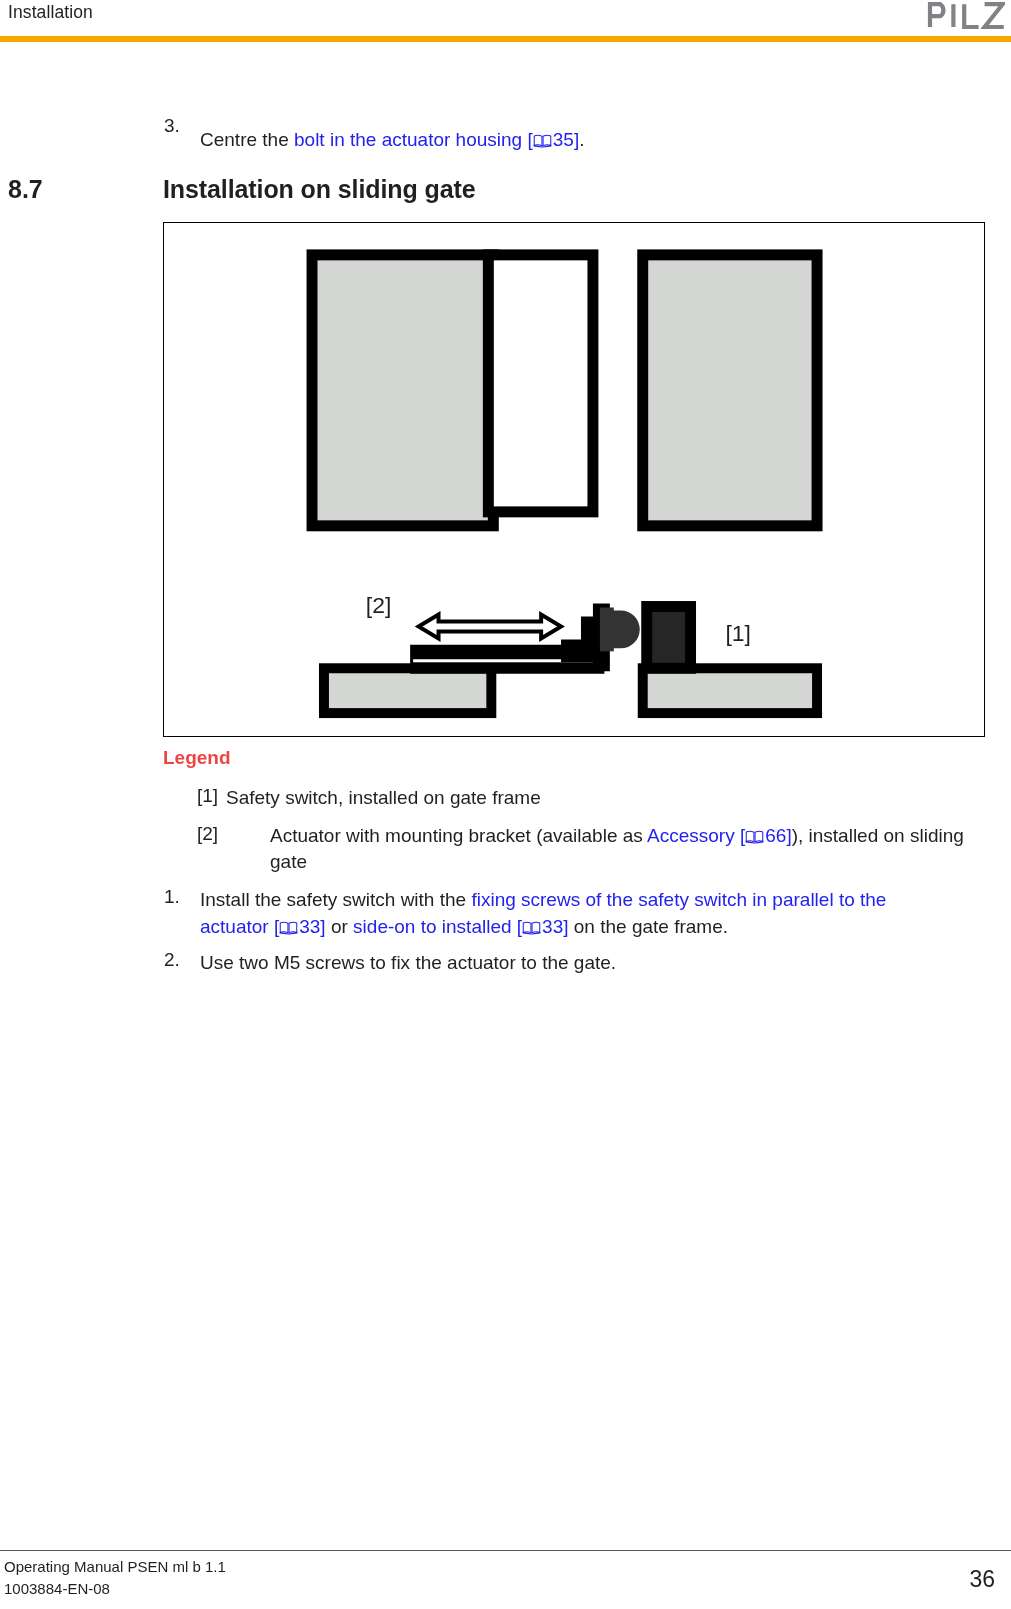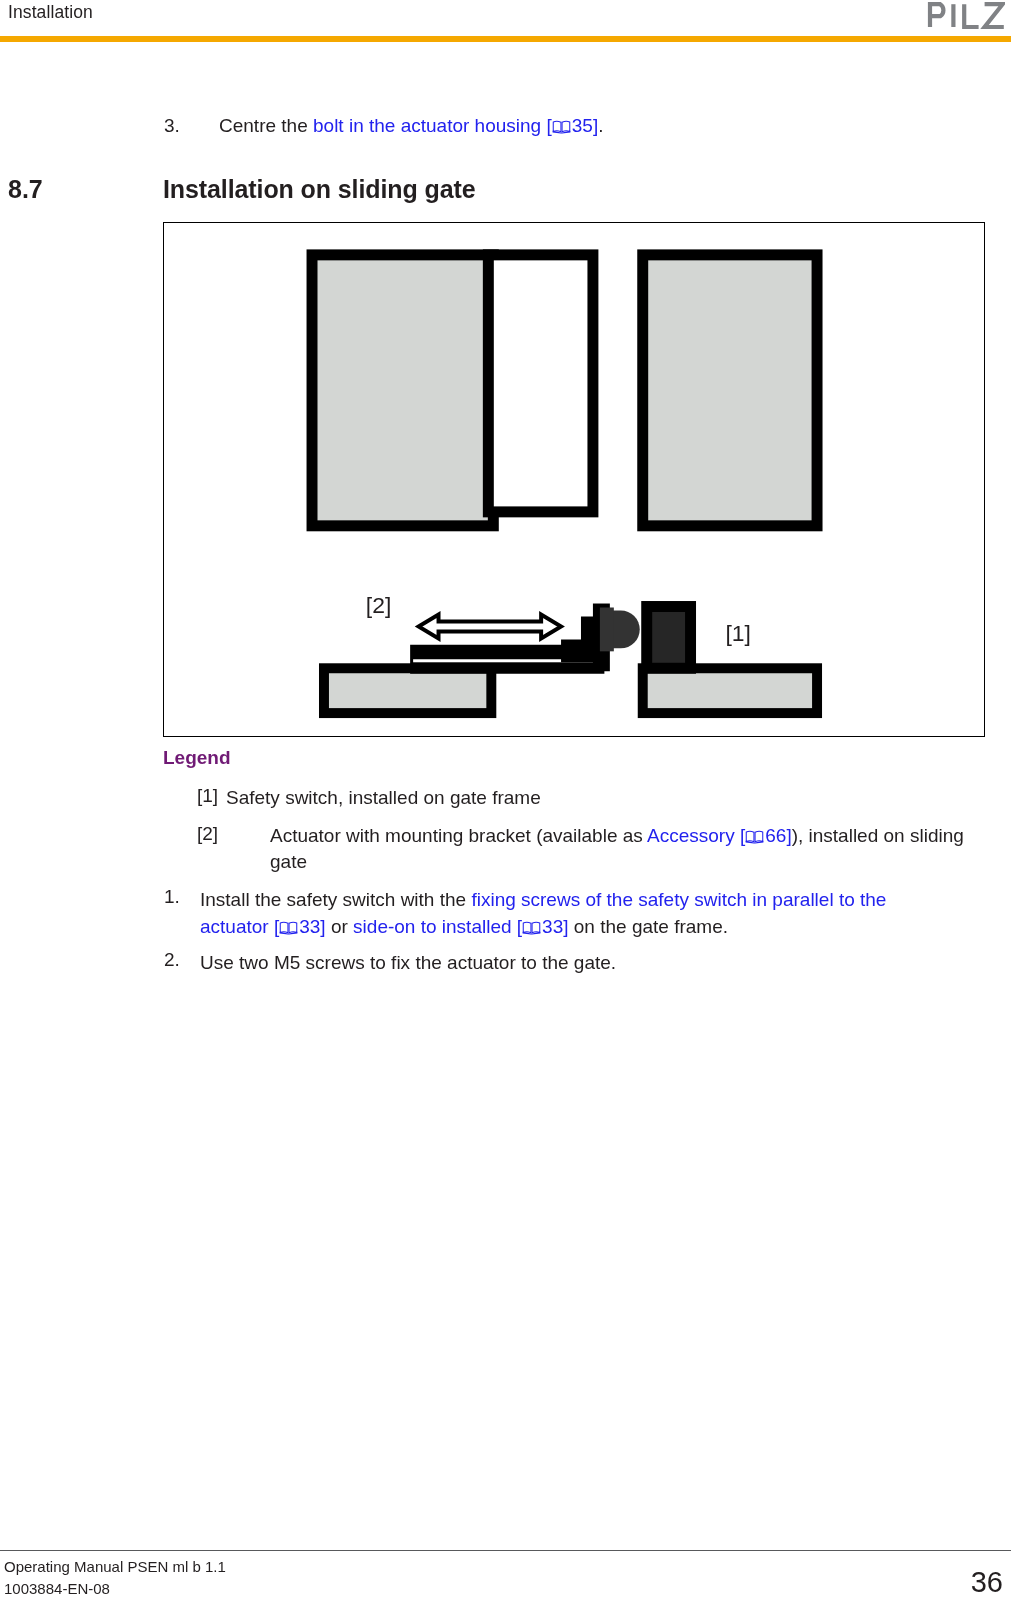--- a/index.html
+++ b/index.html
@@ -71,21 +71,21 @@
     color: #231f20;
   }
   .step-num {
     position: absolute;
     font-size: 19px;
     color: #231f20;
   }
 
   
   .step3-num { left: 164px; top: 73px; }
-  .step3-txt { left: 200px; top: 70px; margin-left: 19px; }
+  .step3-txt { left: 200px; top: 84px; }
 
   
   .h2-num {
     position: absolute;
     left: 8px; top: 133px;
     font-size: 25px;
     font-weight: bold;
     color: #231f20;
   }
   .h2-txt {
@@ -110,21 +110,21 @@
     box-sizing: border-box;
   }
   .figure-svg { display: block; width: 100%; height: 100%; }
 
   
   .legend-title {
     position: absolute;
     left: 163px; top: 705px;
     font-size: 19px;
     font-weight: bold;
-    color: #701a75;
+    color: #ef4444;
   }
   .legend-row { position: absolute; font-size: 19px; line-height: 26px; color: #231f20; }
   .legend-tag {
     position: absolute;
     font-size: 19px;
     color: #231f20;
     text-align: right;
     width: 38px;
   }
   .lg1-tag  { left: 180px; top: 743px; }
@@ -148,22 +148,22 @@
   }
   .footer-left {
     position: absolute;
     left: 4px; top: 1556px;
     font-size: 15px;
     line-height: 22px;
     color: #231f20;
   }
   .footer-page {
     position: absolute;
-    right: 8px; top: 1566px;
-    font-size: 29px;
+    right: 16px; top: 1566px;
+    font-size: 23px;
     color: #231f20;
   }
 </style>
 </head>
 <body>
 
 <div class="page-header">
   <div class="header-title">Installation</div>
   <div class="logo">
     <svg viewBox="0 0 130 48" class="figure-svg" aria-hidden="true">

